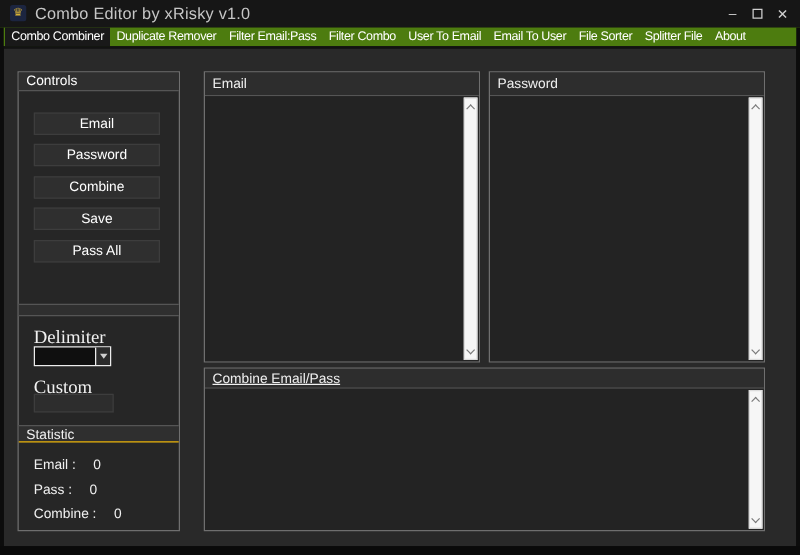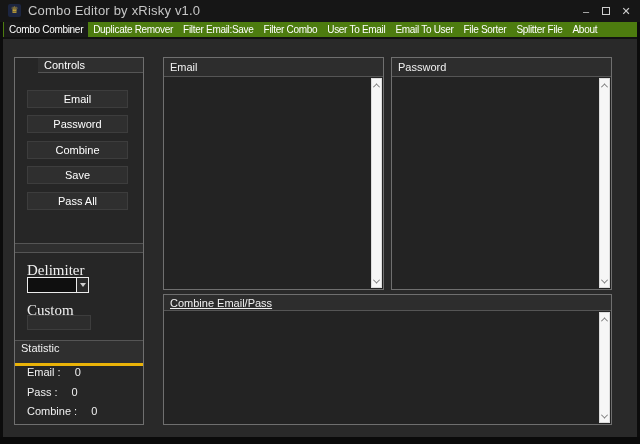--- a/index.html
+++ b/index.html
@@ -48,21 +48,21 @@
   .frame-left  { position: absolute; left: 0; top: 22px; width: 3px;  height: 422px; background: #0c0c0c; }
   .frame-right { position: absolute; right: 0; top: 22px; width: 3px; height: 422px; background: #0c0c0c; }
   .frame-bottom{ position: absolute; left: 0; top: 437px; width: 640px; height: 7px; background: #0a0a0a; }
   
   .group { position: absolute; border: 1px solid #6f6f6f; background: #262626; }
   .group-header {
     height: 15px; line-height: 15px; background: #2f2f2f; border-bottom: 1px solid #555555;
     font-size: 11px; color: #ffffff; padding-left: 6px;
   }
   
-  #group-controls { left: 14px; top: 57px; width: 130px; height: 368px; padding-left: 23px; }
+  #group-controls { left: 14px; top: 57px; width: 130px; height: 368px; }
   .ctl-btn {
     position: absolute; left: 12px; width: 101px; height: 18px;
     background: #2f2f2f; border: 1px solid #3d3d3d; color: #ffffff;
     font-size: 11px; font-family: "Liberation Sans", sans-serif;
     display: flex; align-items: center; justify-content: center; cursor: default;
   }
   .separator-band { position: absolute; left: 0; top: 185px; width: 128px; height: 10px;
     background: #2f2f2f; border-top: 1px solid #555; border-bottom: 1px solid #555; }
   .small-label { position: absolute; left: 12px; font-size: 15px; color: #f0f0f0; font-family: Liberation Serif, serif; }
   .combobox {
@@ -74,22 +74,22 @@
     width: 12px; border-left: 1px solid #ececec; background: #2b2b2b;
     display: flex; align-items: center; justify-content: center; cursor: default;
   }
   .combo-arrow { width: 0; height: 0; border-left: 3px solid transparent;
     border-right: 3px solid transparent; border-top: 4px solid #cfcfcf; }
   .custom-input {
     position: absolute; left: 12px; top: 257px; width: 64px; height: 15px;
     background: #2d2d2d; border: 1px solid #3d3d3d; color: #f0f0f0;
     font-size: 10px; font-family: "Liberation Sans", sans-serif; padding: 0 3px;
   }
-  .stat-header { position: absolute; left: 0; top: 282px; width: 128px; height: 26px;
-    line-height: 14px; background: #2f2f2f; border-top: 1px solid #555; border-bottom: 3px solid #eab308;
+  .stat-header { position: absolute; left: 0; top: 282px; width: 128px; height: 14px;
+    line-height: 14px; background: #2f2f2f; border-top: 1px solid #555; border-bottom: 1px solid #eab308;
     font-size: 11px; padding-left: 6px; }
   .stat-row { position: absolute; left: 12px; font-size: 11px; display: flex; gap: 14px; color: #f0f0f0; }
   
   #group-email    { left: 163px; top: 57px;  width: 221px; height: 233px; }
   #group-password { left: 391px; top: 57px;  width: 221px; height: 233px; }
   #group-combine  { left: 163px; top: 294px; width: 449px; height: 131px; text-decoration: underline; }
   .ta-header { height: 19px; line-height: 19px; background: #2d2d2d; border-bottom: 1px solid #555;
     font-size: 11px; padding-left: 6px; }
   .ta-header.short { height: 16px; line-height: 16px; }
   .ta-body { position: absolute; left: 0; right: 0; bottom: 0; background: #232323; }
@@ -121,21 +121,21 @@
       </div>
     <div class="winbtn">
         <span>✕</span>
       </div>
   </div>
 </div>
 
 <div class="tabbar">
   <div class="tab selected">Combo Combiner</div>
   <div class="tab">Duplicate Remover</div>
-  <div class="tab">Filter Email:Save</div>
+  <div class="tab">Filter Email:Pass</div>
   <div class="tab">Filter Combo</div>
   <div class="tab">User To Email</div>
   <div class="tab">Email To User</div>
   <div class="tab">File Sorter</div>
   <div class="tab">Splitter File</div>
   <div class="tab">About</div>
 </div>
 <div class="tab-underline"></div>
 
 <div class="client"></div>

